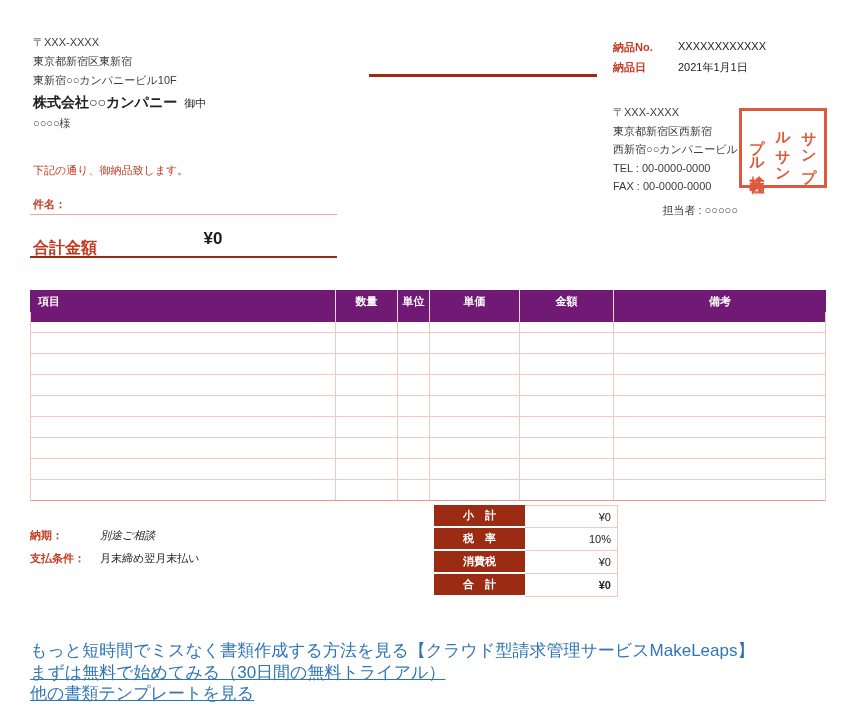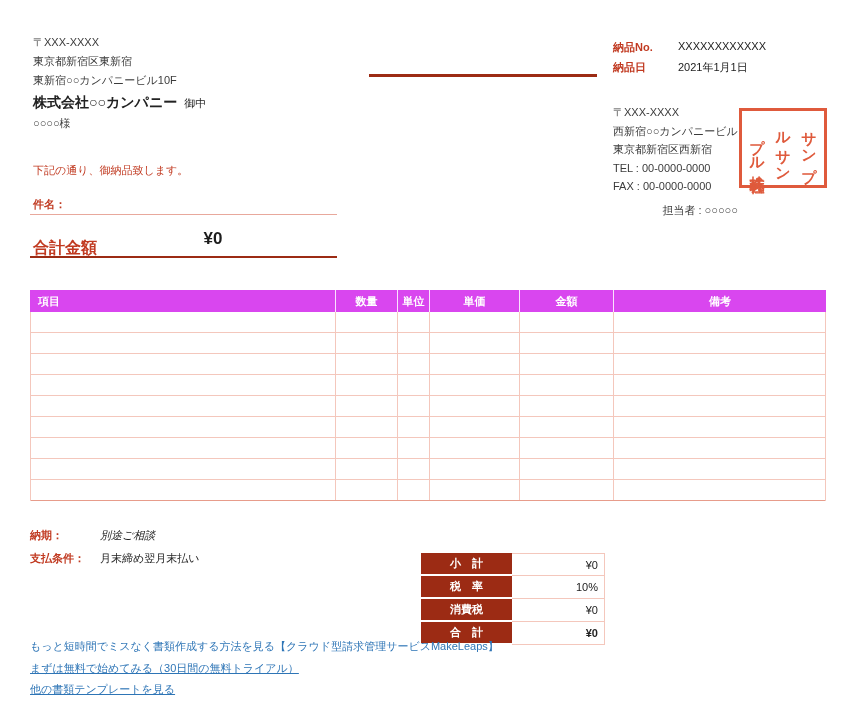--- a/index.html
+++ b/index.html
@@ -47,21 +47,21 @@
   .greeting{left:33px; top:163px; color:#c13a21;}
   .subject-label{left:33px; top:197px; color:#c13a21; font-weight:bold;}
   .subject-line{left:30px; top:214px; width:307px; height:1px; background:#e8a89c;}
   .total-label{left:33px; top:238px; color:#c13a21; font-weight:bold; font-size:16px;}
   .total-value{left:178px; top:229px; width:70px; text-align:center;
                font-size:17px; font-weight:bold; color:#1d1d1d;}
   .total-line{left:30px; top:256px; width:307px; height:2px; background:#9c2b14;}
 
   
   .items-header{
-    left:30px; top:290px; width:796px; height:22px; background:#d946ef;
+    left:30px; top:290px; width:796px; height:32px; background:#701a75;
     display:grid; grid-template-columns:306px 62px 32px 90px 94px 212px;
   }
   .items-header .hcell{
     color:#fff; font-weight:bold; line-height:22px; text-align:center;
     border-right:1px solid rgba(255,255,255,.85); overflow:hidden;
   }
   .items-header .hcell:last-child{border-right:none;}
   .items-header .hcell.first{text-align:left; padding-left:8px;}
   .items-body{
     left:30px; top:312px; width:794px;
@@ -69,21 +69,21 @@
   }
   .body-row{
     display:grid; grid-template-columns:305px 62px 32px 90px 94px 211px;
     height:20px; border-bottom:1px solid #f4c7bc;
   }
   .body-row:last-child{border-bottom:1px solid #e79c8b;}
   .body-row .cell{border-right:1px solid #f4c7bc;}
   .body-row .cell:last-child{border-right:none;}
 
   
-  .totals{left:421px; top:505px; width:192px;margin-top:48px;}
+  .totals{left:434px; top:505px; width:192px;}
   .tot-row{display:flex; height:23px;}
   .tot-label{
     width:91px; background:#9c2b14; color:#fff; font-weight:bold;
     text-align:center; line-height:21px; border-bottom:2px solid #fff;
     box-sizing:border-box;
   }
   .tot-value{
     width:93px; box-sizing:border-box; text-align:right; padding-right:6px;
     line-height:22px; color:#222;
     border-right:1px solid #f4c7bc; border-bottom:1px solid #f4c7bc;
@@ -92,21 +92,21 @@
   .tot-row.grand .tot-value{font-weight:bold;}
 
   
   .term-label{color:#c13a21; font-weight:bold;}
   .term1-label{left:30px; top:528px;}
   .term1-value{left:100px; top:528px; color:#222;font-style:italic;}
   .term2-label{left:30px; top:551px;}
   .term2-value{left:100px; top:551px; color:#222;}
 
   
-  .footer-link{color:#2e75b6; font-size:11px; text-decoration:none; cursor:pointer;}
+  .footer-link{color:#2e75b6; font-size:17px; text-decoration:none; cursor:pointer;}
   .footer-link.u{text-decoration:underline;}
   .flink1{left:30px; top:639px;}
   .flink2{left:30px; top:661px;}
   .flink3{left:30px; top:682px;}
 </style>
 </head>
 <body>
 
 <div class="page">
 
@@ -123,22 +123,22 @@
 
   <div class="abs title-underline"></div>
 
   <div class="abs docinfo-label docinfo-row1-label">納品No.</div>
   <div class="abs docinfo-row1-value">XXXXXXXXXXXX</div>
   <div class="abs docinfo-label docinfo-row2-label">納品日</div>
   <div class="abs docinfo-row2-value">2021年1月1日</div>
 
   <div class="abs sender">
     <div>〒XXX-XXXX</div>
+    <div>東京都新宿区西新宿</div>
     <div>西新宿○○カンパニービル</div>
-    <div>東京都新宿区西新宿</div>
     <div>TEL : 00-0000-0000</div>
     <div>FAX : 00-0000-0000</div>
     <div class="manager">担当者 : ○○○○○</div>
   </div>
 
   <div class="abs stamp">
     <span>サンプル</span><span>サンプル</span><span>株式会社</span>
   </div>
 
   <div class="abs greeting">下記の通り、御納品致します。</div>

